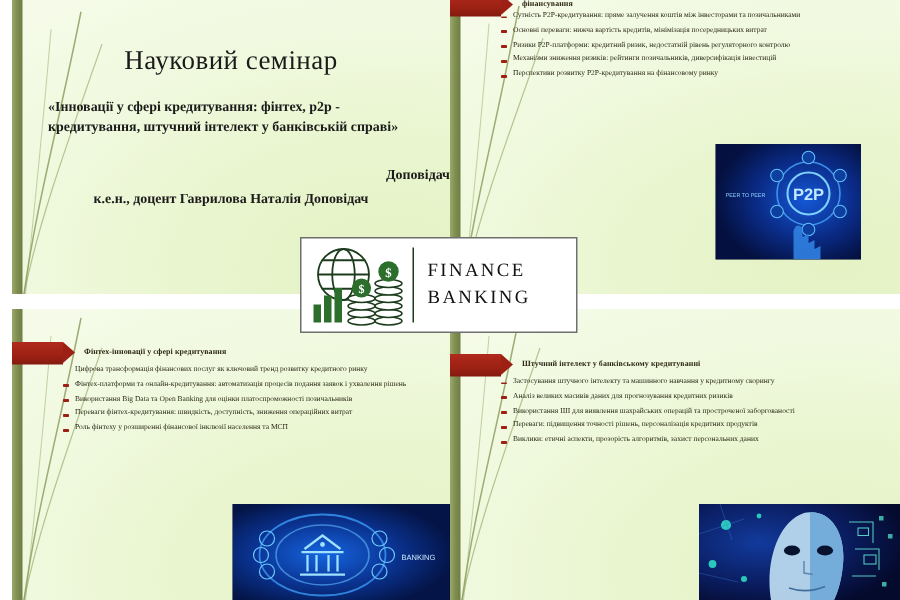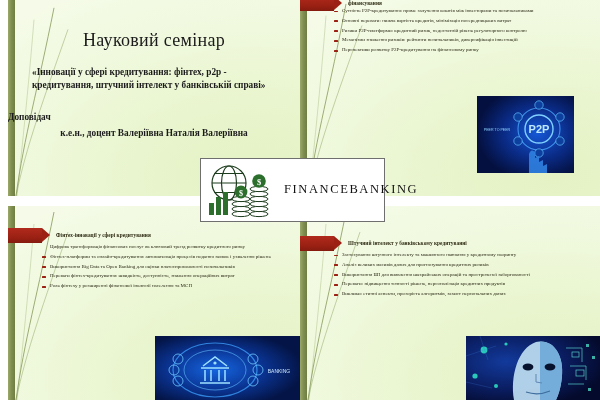--- a/index.html
+++ b/index.html
@@ -61,42 +61,42 @@
   
   .t-main{
     position:absolute;left:0;right:0;top:30px;text-align:center;
     font-size:18px;color:#1b1b1b;letter-spacing:.3px;
   }
   .t-sub{
     position:absolute;left:24px;right:16px;top:66px;text-align:left;
     font-size:9.3px;font-weight:bold;color:#1b1b1b;line-height:1.42;
   }
   .t-role{
-    position:absolute;left:0;right:0;top:112px;text-align:left;
+    position:absolute;left:0;right:0;top:112px;text-align:right;
     font-size:9.3px;font-weight:bold;color:#1b1b1b;
   }
   .t-author{
     position:absolute;left:0;right:0;top:128px;text-align:center;
     font-size:9.3px;font-weight:bold;color:#1b1b1b;
   }
 
   
   .pic{position:absolute;overflow:hidden;background:#020c2e;}
   .pic svg{display:block;width:100%;height:100%;}
 
   
   .logo{
     position:absolute;left:200px;top:158px;width:183px;height:62px;
     background:#ffffff;border:1px solid #6f6f6f;
     display:flex;align-items:center;z-index:40;
   }
   .logo-mark{flex:0 0 auto;width:74px;height:100%;position:relative;}
   .logo-div{width:1px;align-self:stretch;background:#1d3c1d;margin:6px 5px 6px 0;}
   .logo-words{
-    flex:1;display:flex;flex-direction:row;justify-content:center;
+    flex:1;display:flex;flex-direction:column;justify-content:center;
     padding-left:4px;color:#111;
   }
   .logo-words span{
     font-size:12.5px;letter-spacing:1.6px;line-height:1.42;font-family:"Liberation Serif",serif;
   }
 </style>
 </head>
 <body>
 
 <div class="deck">
@@ -107,21 +107,21 @@
       <svg viewBox="0 0 70 200" preserveAspectRatio="none">
         <path d="M8 200 C 16 140, 30 90, 46 8" stroke="#7f9150" stroke-width="1" fill="none" opacity=".75"></path>
         <path d="M8 200 C 18 150, 36 100, 60 30" stroke="#8aa05c" stroke-width=".8" fill="none" opacity=".6"></path>
         <path d="M9 200 C 14 150, 20 95, 26 20" stroke="#93a968" stroke-width=".7" fill="none" opacity=".5"></path>
       </svg>
     </div>
 
     <div class="t-main">Науковий семінар</div>
     <div class="t-sub">«Інновації у сфері кредитування: фінтех, p2p - кредитування, штучний інтелект у банківській справі»</div>
     <div class="t-role">Доповідач</div>
-    <div class="t-author">к.е.н., доцент Валеріївна Наталія Валеріївна</div>
+    <div class="t-author">к.е.н., доцент Гаврилова Наталія Доповідач</div>
   </div>
 
   <div class="slide tr">
     <div class="leftbar"></div>
     <div class="grass">
       <svg viewBox="0 0 70 200" preserveAspectRatio="none">
         <path d="M8 200 C 16 140, 30 90, 46 4" stroke="#7f9150" stroke-width="1" fill="none" opacity=".75"></path>
         <path d="M8 200 C 18 150, 36 100, 62 26" stroke="#8aa05c" stroke-width=".8" fill="none" opacity=".6"></path>
         <path d="M9 200 C 14 150, 20 95, 26 16" stroke="#93a968" stroke-width=".7" fill="none" opacity=".5"></path>
       </svg>

